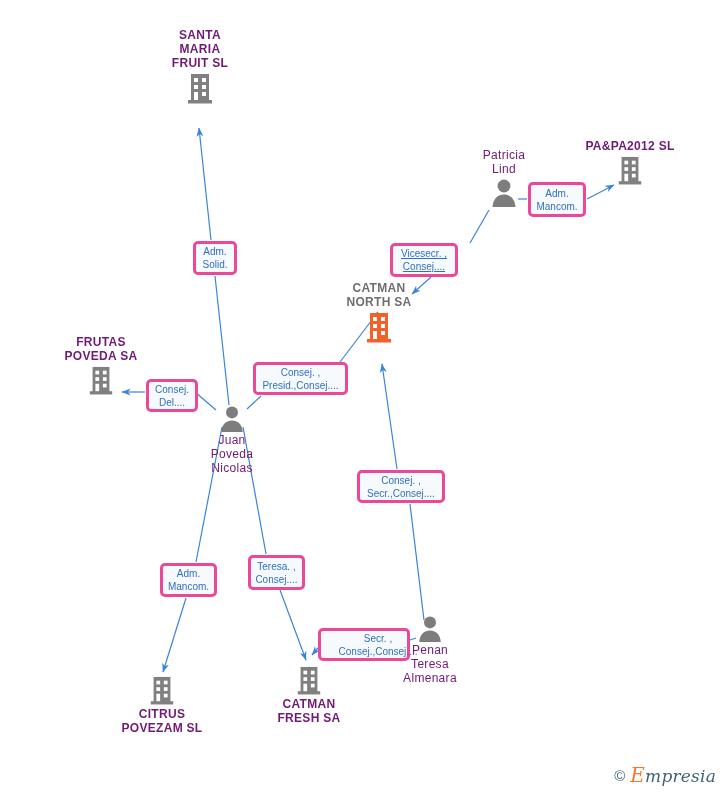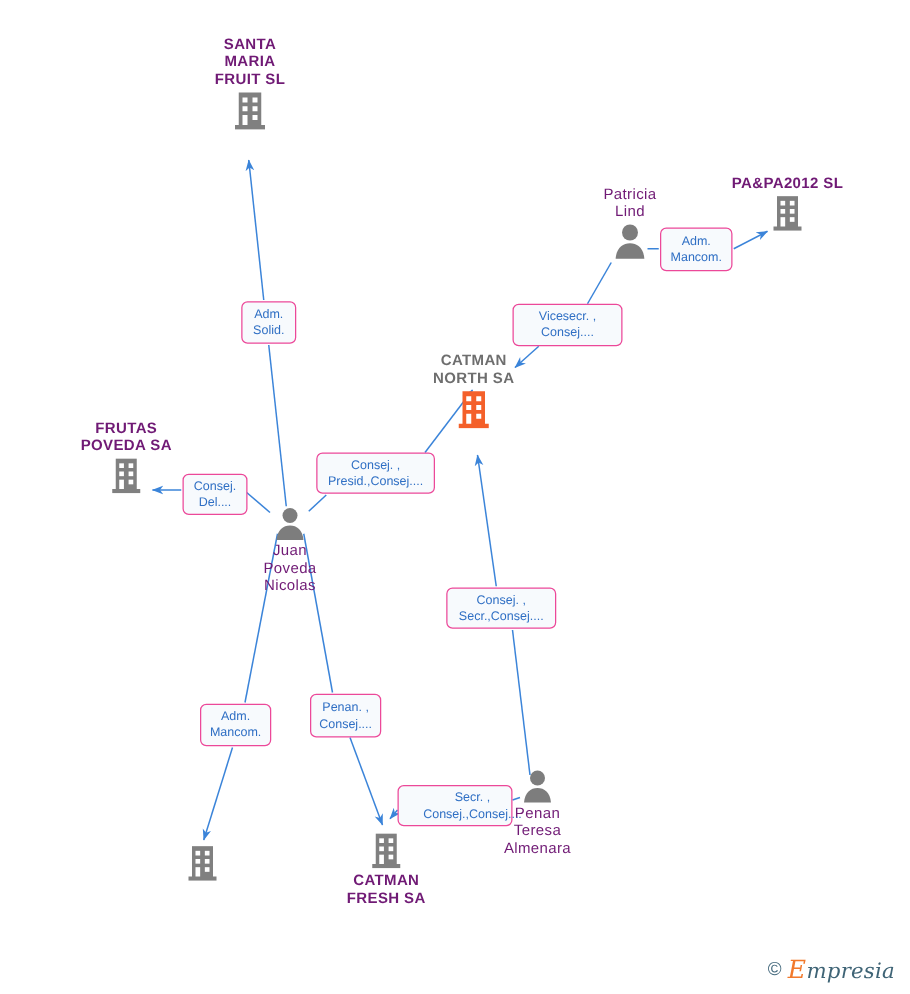--- a/index.html
+++ b/index.html
@@ -41,21 +41,21 @@
     font-weight: bold;
     color: #6e6e6e;
   }
   .icon-wrap {
     display: block;
     line-height: 0;
   }
   .rel-box {
     position: absolute;
     box-sizing: border-box;
-    border: 1px solid #ec4899;
+    border: 3px solid #ec4899;
     border-radius: 5px;
     background: #f7fafd;
     color: #2f6fc4;
     font-size: 10px;
     line-height: 13px;
     text-align: center;
     display: flex;
     align-items: center;
     justify-content: center;
     white-space: pre-line;
@@ -238,20 +238,22 @@
       <rect x="6" y="4" width="18" height="27" fill="#808080"></rect>
       <rect x="3" y="30" width="24" height="3.5" fill="#808080"></rect>
       <rect x="9" y="8" width="4" height="4" fill="#ffffff"></rect>
       <rect x="17" y="8" width="4" height="4" fill="#ffffff"></rect>
       <rect x="9" y="15" width="4" height="4" fill="#ffffff"></rect>
       <rect x="17" y="15" width="4" height="4" fill="#ffffff"></rect>
       <rect x="9" y="22" width="4" height="8" fill="#ffffff"></rect>
       <rect x="17" y="22" width="4" height="4" fill="#ffffff"></rect>
     </svg>
   </span>
+  <div class="node-label company">CITRUS
+POVEZAM SL</div>
 </div>
 
 <div class="node" style="left:263px; top:663px; width:92px;">
   <span class="icon-wrap">
     <svg width="28" height="34" viewBox="0 0 30 36">
       <rect x="6" y="4" width="18" height="27" fill="#808080"></rect>
       <rect x="3" y="30" width="24" height="3.5" fill="#808080"></rect>
       <rect x="9" y="8" width="4" height="4" fill="#ffffff"></rect>
       <rect x="17" y="8" width="4" height="4" fill="#ffffff"></rect>
       <rect x="9" y="15" width="4" height="4" fill="#ffffff"></rect>
@@ -281,27 +283,27 @@
 
 <div class="rel-box" style="left:146px; top:379px; width:52px; height:33px;">Consej.
 Del....</div>
 
 <div class="rel-box" style="left:253px; top:362px; width:95px; height:33px;">Consej. ,
 Presid.,Consej....</div>
 
 <div class="rel-box" style="left:160px; top:563px; width:57px; height:34px;">Adm.
 Mancom.</div>
 
-<div class="rel-box" style="left:248px; top:555px; width:57px; height:35px;">Penan. ,
+<div class="rel-box" style="left:248px; top:555px; width:57px; height:35px;">Teresa. ,
 Consej....</div>
 
 <div class="rel-box" style="left:528px; top:182px; width:58px; height:35px;">Adm.
 Mancom.</div>
 
-<div class="rel-box" style="left:410px; top:243px; width:88px; height:34px;">Vicesecr. ,
+<div class="rel-box" style="left:390px; top:243px; width:68px; height:34px;text-decoration:underline;">Vicesecr. ,
 Consej....</div>
 
 <div class="rel-box" style="left:357px; top:470px; width:88px; height:33px;">Consej. ,
 Secr.,Consej....</div>
 
 <div class="rel-box" style="left:318px; top:628px; width:92px; height:33px;padding-left:31px;">Secr. ,
 Consej.,Consej....</div>
 
 <div class="watermark">
   <span class="wm-c">©</span>

